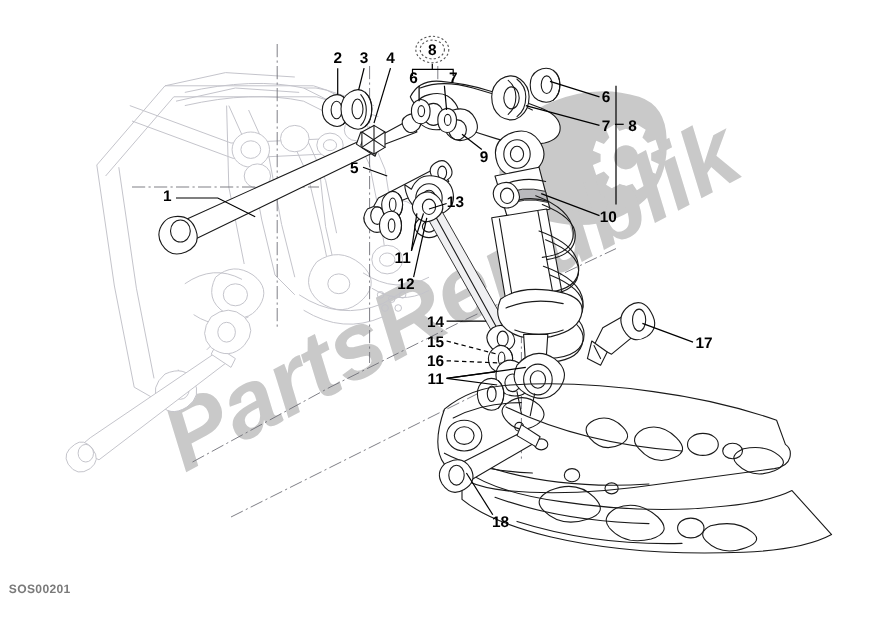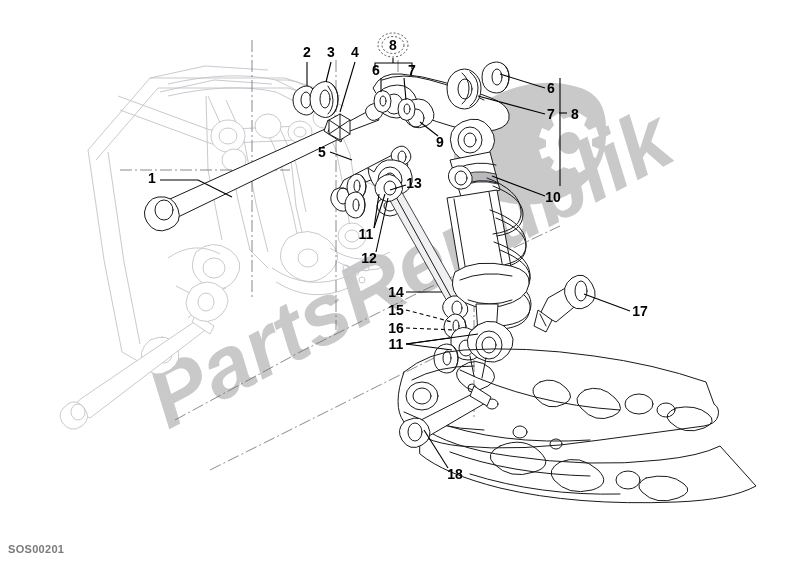--- a/index.html
+++ b/index.html
@@ -1,19 +1,19 @@
 <!DOCTYPE html>
 <html><head>
 <meta charset="utf-8">
 <style>
   html,body{margin:0;padding:0;background:#ffffff;}
   body{width:800px;height:564px;overflow:hidden;font-family:"Liberation Sans",sans-serif;}
   #sheet{position:relative;width:800px;height:564px;background:#fff;}
   #diagram{position:absolute;left:0;top:0;width:800px;height:564px;}
-  #code{position:absolute;left:8px;top:543px;font-size:11px;font-weight:700;color:#7a7a7a;letter-spacing:.3px;}
+  #code{position:absolute;left:8px;top:530px;font-size:11px;font-weight:700;color:#7a7a7a;letter-spacing:.3px;}
   .wm-text{font-family:"Liberation Sans",sans-serif;font-weight:700;font-style:italic;}
 </style>
 </head>
 <body>
 
 <div id="sheet">
 
   <svg id="diagram" viewBox="0 0 800 564">
     <defs>
       <style>

